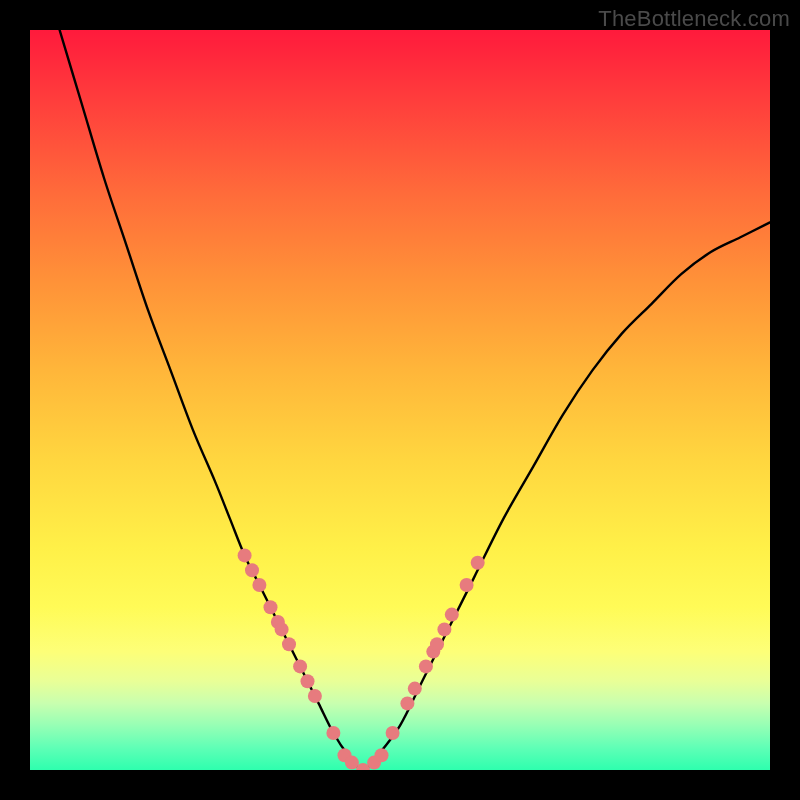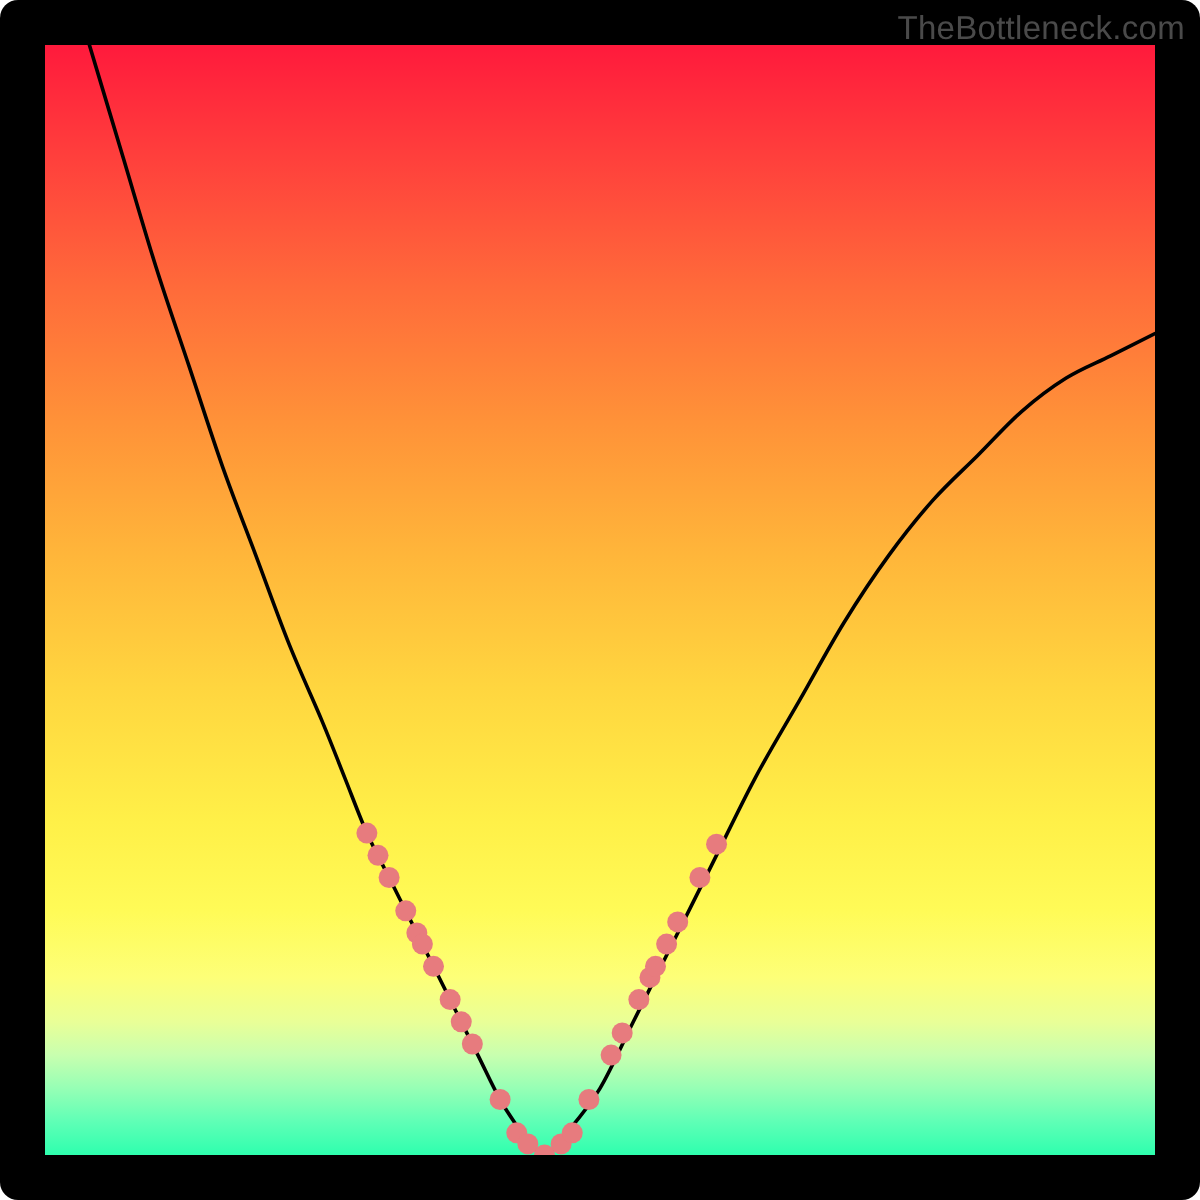--- a/index.html
+++ b/index.html
@@ -8,21 +8,20 @@
     width: 800px;
     height: 800px;
     overflow: hidden;
     font-family: Arial, Helvetica, sans-serif;
   }
   .chart-container {
     position: relative;
     width: 800px;
     height: 800px;
     background: #000;
-    border-radius: 12px;
   }
   .plot-area {
     position: absolute;
     left: 30px;
     top: 30px;
     width: 740px;
     height: 740px;
     background: linear-gradient(
       to bottom,
       #ff1a3c 0%,

